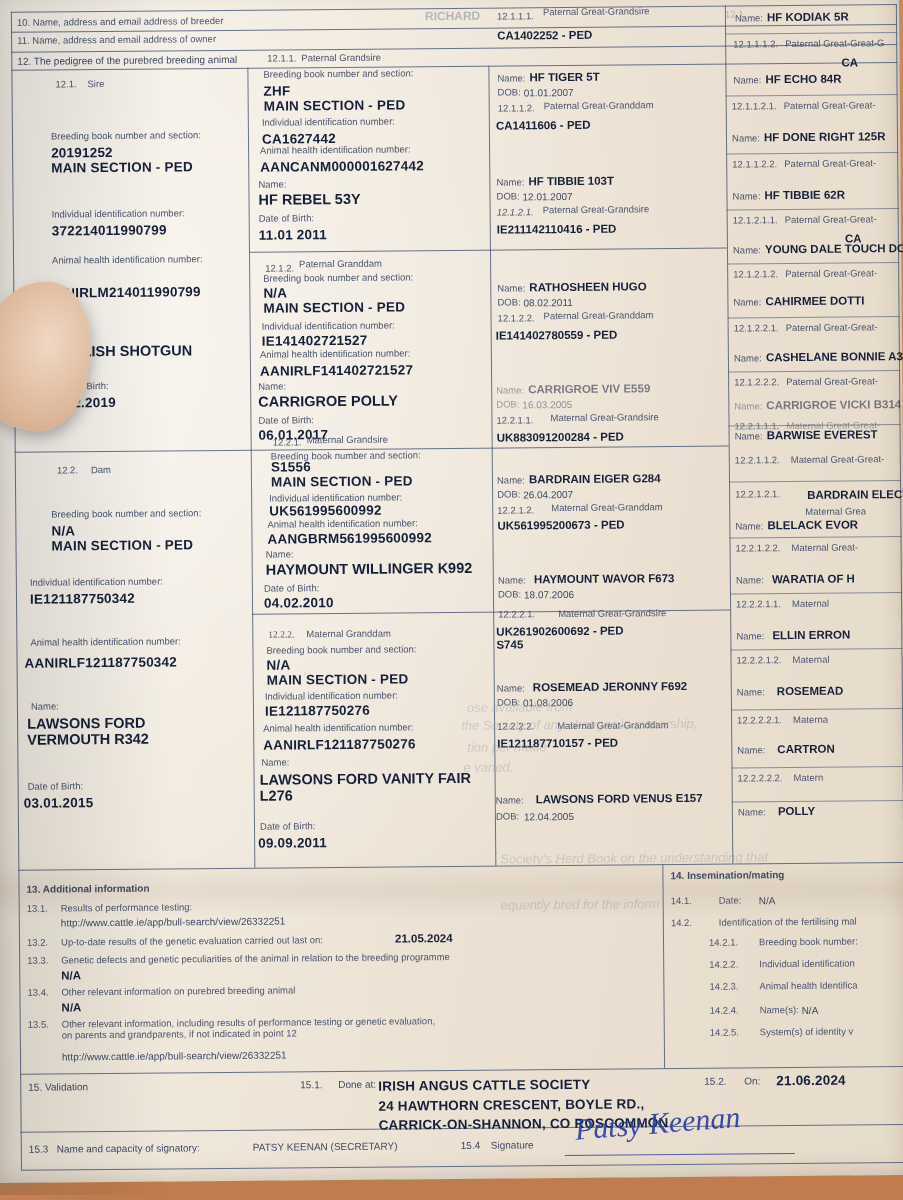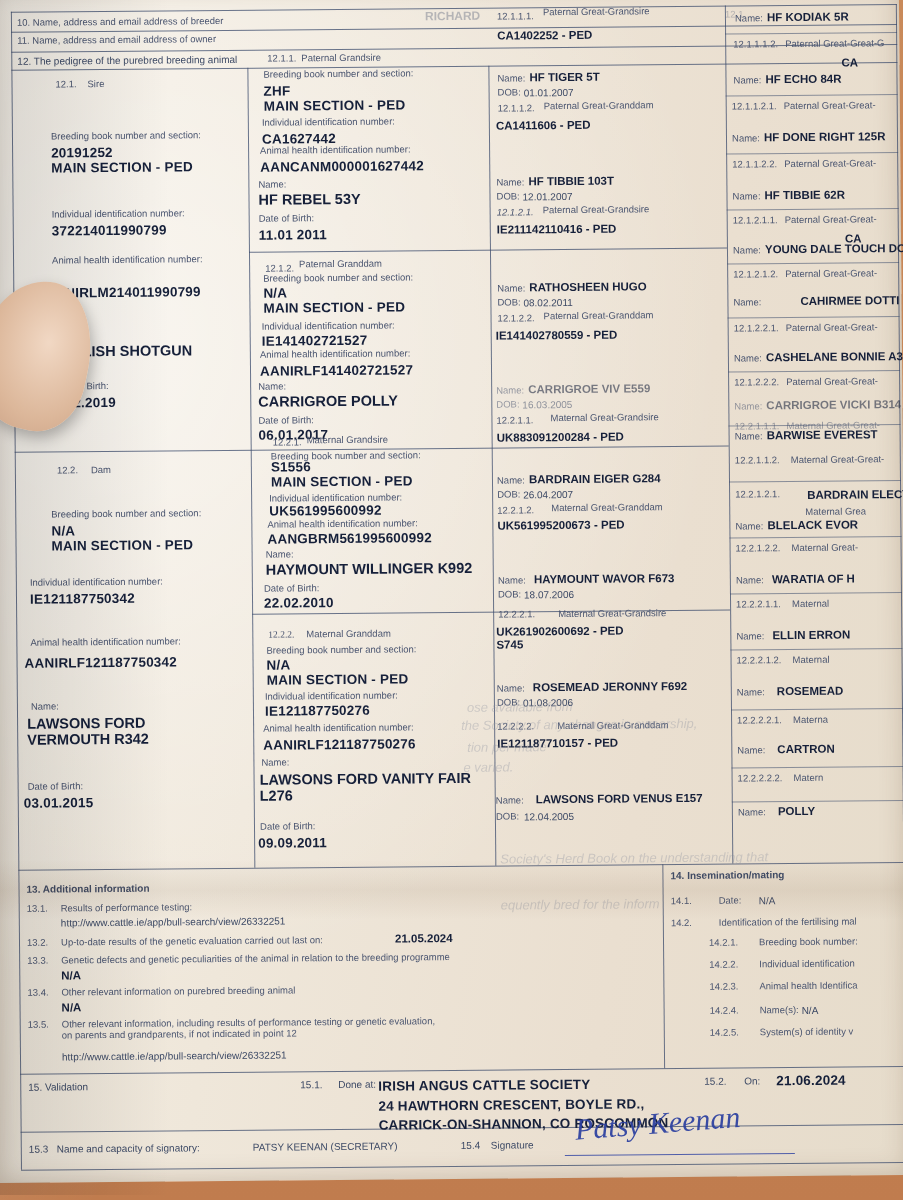--- a/index.html
+++ b/index.html
@@ -165,21 +165,21 @@
     <div class="t lab" style="left:272px;top:450px;">Breeding book number and section:</div>
     <div class="t val" style="left:272px;top:458px;">S1556
 MAIN SECTION - PED</div>
     <div class="t lab" style="left:270px;top:492px;">Individual identification number:</div>
     <div class="t val" style="left:270px;top:502px;">UK561995600992</div>
     <div class="t lab" style="left:268px;top:518px;">Animal health identification number:</div>
     <div class="t val" style="left:268px;top:530px;">AANGBRM561995600992</div>
     <div class="t lab" style="left:266px;top:548px;">Name:</div>
     <div class="t valb" style="left:266px;top:560px;">HAYMOUNT WILLINGER K992</div>
     <div class="t lab" style="left:264px;top:582px;">Date of Birth:</div>
-    <div class="t val" style="left:264px;top:594px;">22.02.2010</div>
+    <div class="t val" style="left:264px;top:594px;">04.02.2010</div>
 
     <div class="t lab" style="left:268px;top:628px;font-family:Liberation Serif, serif;">12.2.2.</div>
     <div class="t lab" style="left:306px;top:628px;">Maternal Granddam</div>
     <div class="t lab" style="left:266px;top:644px;">Breeding book number and section:</div>
     <div class="t val" style="left:266px;top:656px;">N/A
 MAIN SECTION - PED</div>
     <div class="t lab" style="left:264px;top:690px;">Individual identification number:</div>
     <div class="t val" style="left:264px;top:702px;">IE121187750276</div>
     <div class="t lab" style="left:262px;top:722px;">Animal health identification number:</div>
     <div class="t val" style="left:262px;top:736px;">AANIRLF121187750276</div>
@@ -275,32 +275,32 @@
     <div class="t lab" style="left:736px;top:218px;">12.1.2.1.1.</div>
     <div class="t lab" style="left:788px;top:218px;">Paternal Great-Great-</div>
     <div class="t vals" style="left:848px;top:236px;">CA</div>
 
     <div class="t lab" style="left:736px;top:248px;">Name:</div>
     <div class="t vals" style="left:768px;top:246px;">YOUNG DALE TOUCH DOW</div>
     <div class="t lab" style="left:736px;top:272px;">12.1.2.1.2.</div>
     <div class="t lab" style="left:788px;top:272px;">Paternal Great-Great-</div>
 
     <div class="t lab" style="left:736px;top:300px;">Name:</div>
-    <div class="t vals" style="left:768px;top:298px;margin-left:35px;">CAHIRMEE DOTTI</div>
+    <div class="t vals" style="left:768px;top:298px;">CAHIRMEE DOTTI</div>
     <div class="t lab" style="left:736px;top:326px;">12.1.2.2.1.</div>
     <div class="t lab" style="left:788px;top:326px;">Paternal Great-Great-</div>
 
     <div class="t lab" style="left:736px;top:356px;">Name:</div>
     <div class="t vals" style="left:768px;top:354px;">CASHELANE BONNIE A337</div>
     <div class="t lab" style="left:736px;top:380px;">12.1.2.2.2.</div>
     <div class="t lab" style="left:788px;top:380px;">Paternal Great-Great-</div>
 
     <div class="t lab faint" style="left:736px;top:404px;">Name:</div>
     <div class="t vals faint" style="left:768px;top:402px;">CARRIGROE VICKI B314</div>
-    <div class="t lab faint" style="left:736px;top:424px;">12.2.1.1.1.</div>
+    <div class="t lab faint" style="left:736px;top:424px;font-weight:bold;">12.2.1.1.1.</div>
     <div class="t lab faint" style="left:788px;top:424px;">Maternal Great-Great-</div>
 
     <div class="t lab" style="left:736px;top:434px;">Name:</div>
     <div class="t vals" style="left:768px;top:432px;">BARWISE EVEREST</div>
     <div class="t lab" style="left:736px;top:458px;">12.2.1.1.2.</div>
     <div class="t lab" style="left:792px;top:458px;">Maternal Great-Great-</div>
 
     <div class="t vals" style="left:808px;top:492px;">BARDRAIN ELECT</div>
     <div class="t lab" style="left:736px;top:492px;">12.2.1.2.1.</div>
     <div class="t lab" style="left:806px;top:510px;">Maternal Grea</div>

